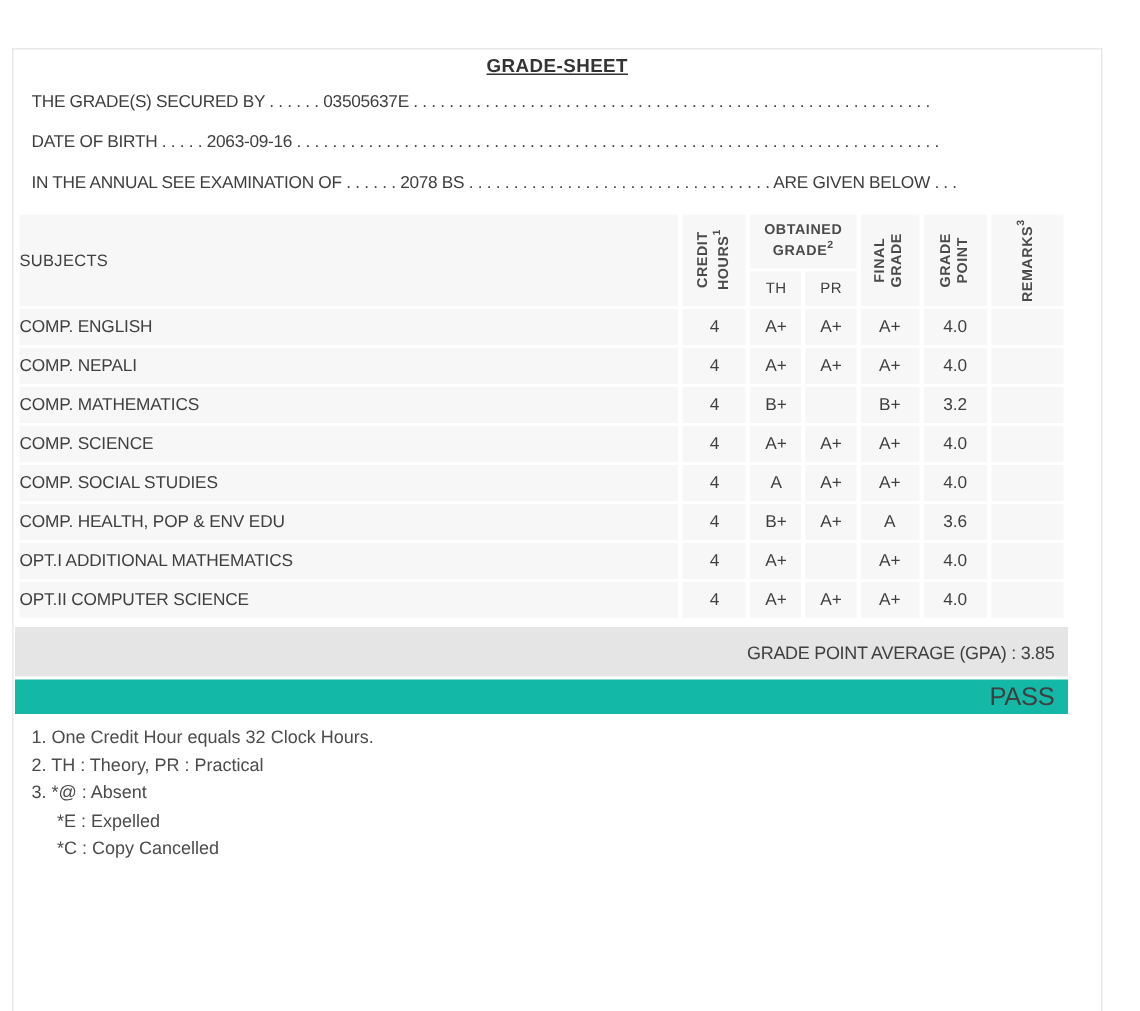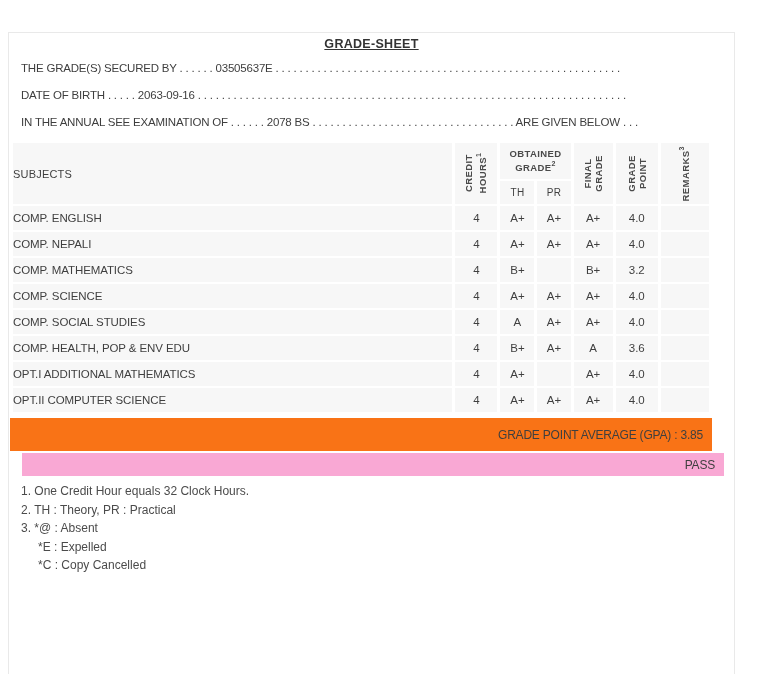--- a/index.html
+++ b/index.html
@@ -118,41 +118,41 @@
     letter-spacing: -0.1px;
   }
   td.center-cell {
     text-align: center;
     font-size: 11.5px;
   }
   .gpa-row {
     margin: 4px 1px 0 1px;
     width: 702px;
     height: 33px;
-    background: #f97316;
+    background: #e5e5e5;
     display: flex;
     align-items: center;
     justify-content: flex-end;
     padding-right: 9px;
     box-sizing: border-box;
     font-size: 12px;
     letter-spacing: -0.2px;
     color: #3f3f3f;
   }
   .pass-row {
-    margin: 2px 1px 0 13px;
+    margin: 2px 1px 0 1px;
     width: 702px;
     height: 23px;
-    background: #f9a8d4;
+    background: #14b8a6;
     display: flex;
     align-items: center;
     justify-content: flex-end;
     padding-right: 9px;
     box-sizing: border-box;
-    font-size: 12px;
+    font-size: 17px;
     letter-spacing: -0.2px;
     color: #3f3f3f;
   }
   .footnotes {
     margin: 6px 0 0 12px;
     font-size: 12px;
     line-height: 18.5px;
     color: #4b4b4b;
   }
   .footnote-indent { padding-left: 17px; }

